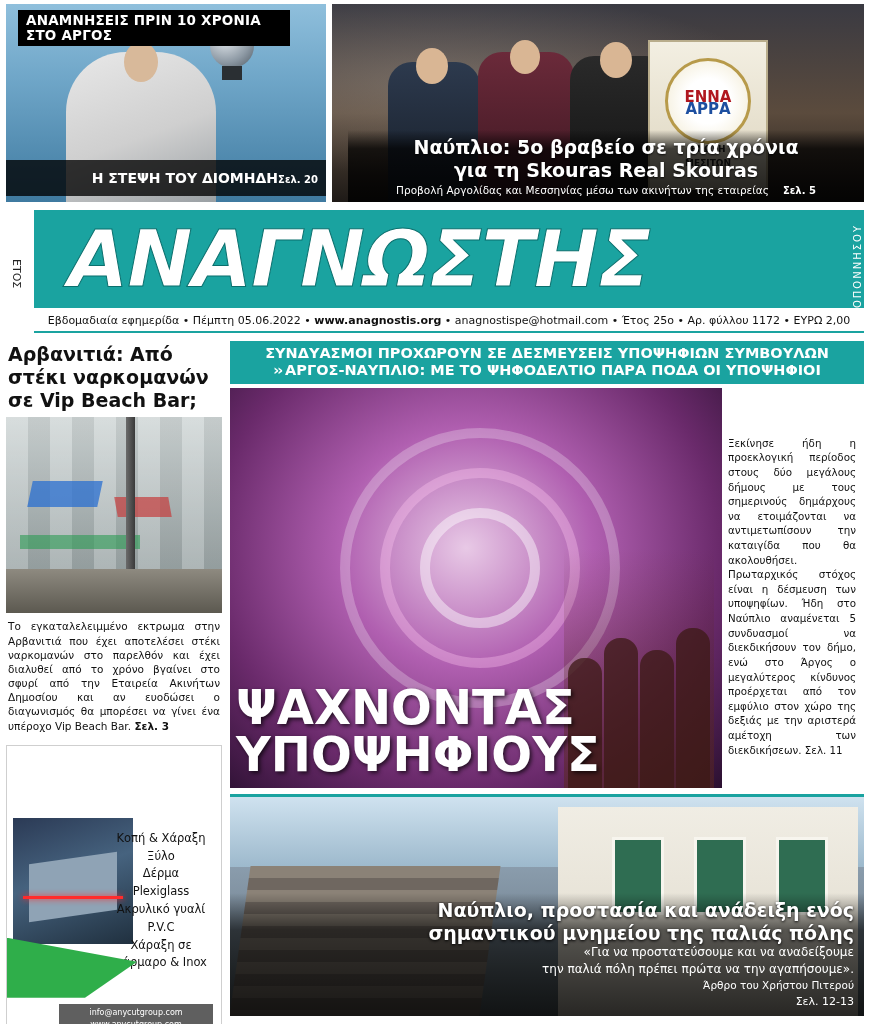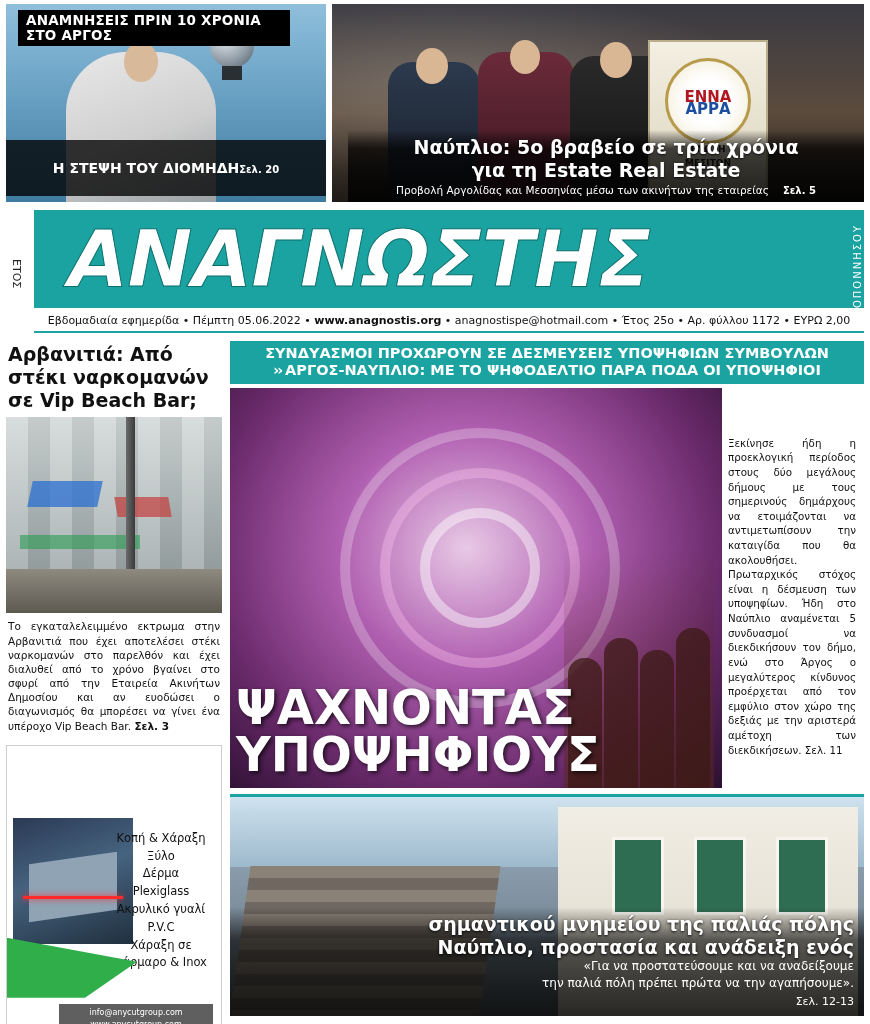--- a/index.html
+++ b/index.html
@@ -39,22 +39,22 @@
   .teaser-left .trophy-base {
     position:absolute; right: 84px; top: 62px; width: 20px; height: 14px; background:#2a2f33;
   }
   .teaser-left .banner-top {
     position: absolute; left: 12px; top: 6px; right: 36px;
     background:#000; color:#fff; padding: 3px 8px;
     font-weight: bold; font-size: 13.5px; line-height: 1.12; letter-spacing:.2px;
   }
   .teaser-left .banner-bot {
     position:absolute; left: 0; right: 0; bottom: 6px;
-    background: rgba(0,0,0,.78); color:#fff; padding: 20px 8px;
-    font-weight: bold; font-size: 14px; display:flex; justify-content: center; align-items:baseline;
+    background: rgba(0,0,0,.78); color:#fff; padding: 10px 8px;
+    font-weight: bold; font-size: 14px; display:flex; justify-content: flex-end; align-items:baseline;
   }
   .teaser-left .banner-bot .page-ref { font-size: 10px; font-weight: bold; }
 
   .teaser-right {
     position: relative; flex: 1; height: 198px; overflow: hidden;
     background: linear-gradient(180deg,#2b2b33 0%, #4a4038 60%, #241f1c 100%);
   }
   .tr-photo {
     position:absolute; inset: 0;
     background:
@@ -277,21 +277,21 @@
       <div class="head-s h3"></div>
       <div class="award-plaque">
         <div class="seal"></div>
         <div class="seal-txt">ΕΝΝΑ</div>
         <div class="seal-txt2">ΑΡΡΑ</div>
         <div class="plq-b1">ΕΝΩΣΗ</div>
         <div class="plq-b2">ΜΕΣΙΤΩΝ</div>
       </div>
       <div class="tr-overlay">
         <div class="tr-head">Ναύπλιο: 5ο βραβείο σε τρία χρόνια</div>
-        <div class="tr-head">για τη Estate Real Estate</div>
+        <div class="tr-head">για τη Skouras Real Skouras</div>
         <div class="tr-sub">
           <span>Προβολή Αργολίδας και Μεσσηνίας μέσω των ακινήτων της εταιρείας</span>
           <span class="page-ref">Σελ. 5</span>
         </div>
       </div>
     </div>
   </div>
 
   <div class="masthead-wrap">
     <div class="owl">ΕΤΟΣ</div>
@@ -393,22 +393,23 @@
       </div>
 
       <div class="bottom-photo">
         <div class="bp-sky"></div>
         <div class="bp-house"></div>
         <div class="bp-win" style="right: 200px; top: 40px;"></div>
         <div class="bp-win" style="right: 118px; top: 40px;"></div>
         <div class="bp-win" style="right: 36px; top: 40px;"></div>
         <div class="bp-stair"></div>
         <div class="bp-overlay">
+          <div class="bp-head">Ναύπλιο, προστασία και ανάδειξη ενός</div>
           <div class="bp-head">σημαντικού μνημείου της παλιάς πόλης</div>
-          <div class="bp-head">Ναύπλιο, προστασία και ανάδειξη ενός</div>
           <div class="bp-sub">«Για να προστατεύσουμε και να αναδείξουμε</div>
           <div class="bp-sub">την παλιά πόλη πρέπει πρώτα να την αγαπήσουμε».</div>
+          <div class="bp-author">Άρθρο του Χρήστου Πιτερού</div>
           <div class="bp-pages">Σελ. 12-13</div>
         </div>
       </div>
     </div>
   </div>
 </div>
 
 </body></html>

